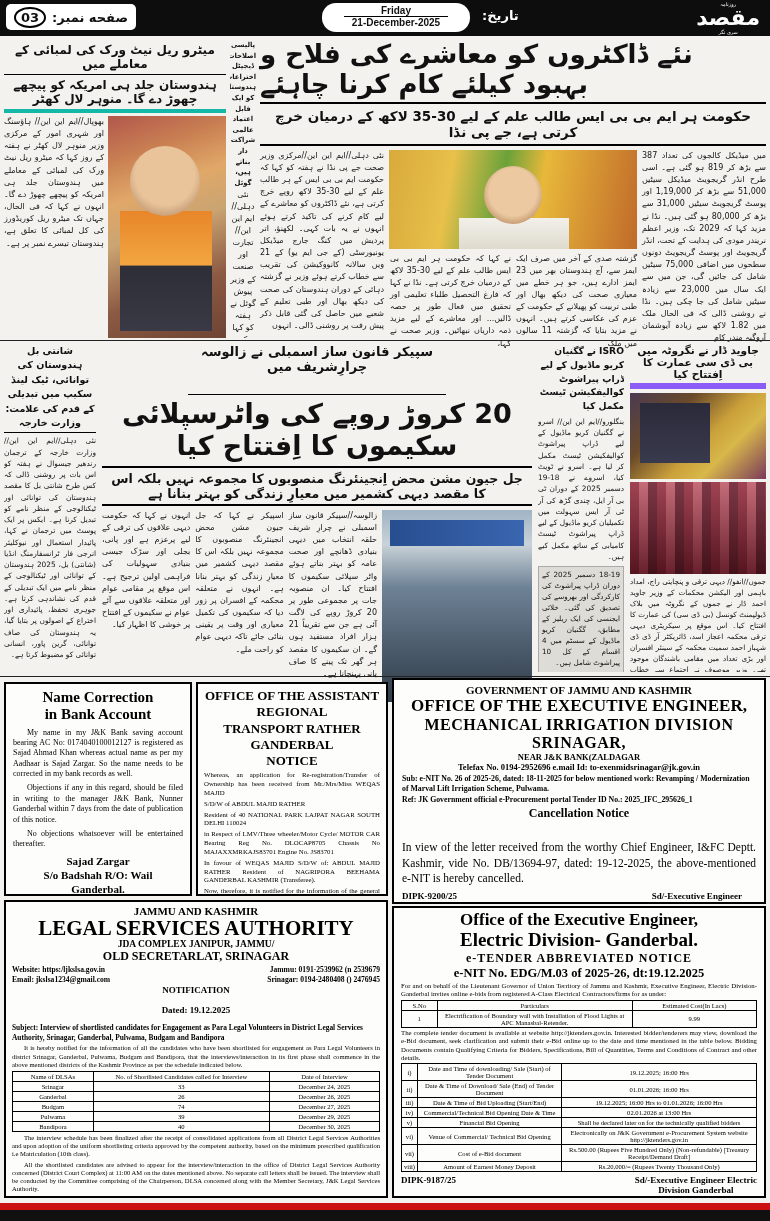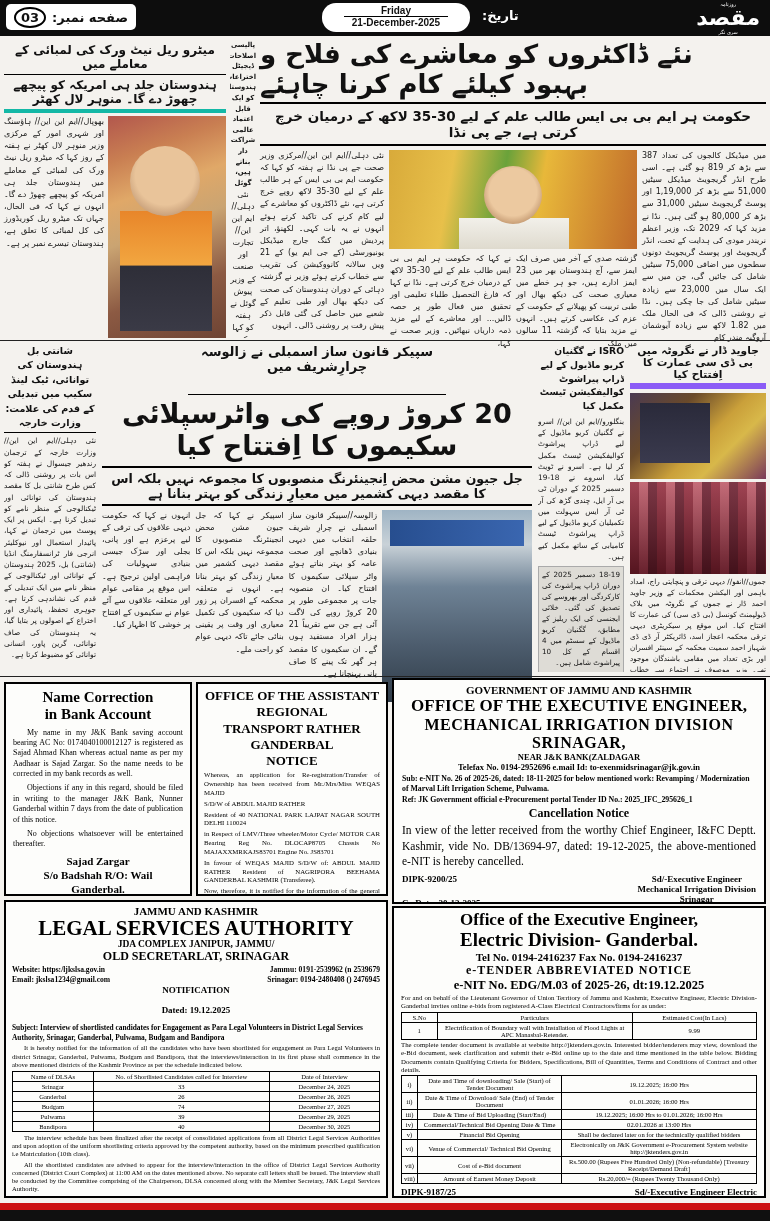--- a/index.html
+++ b/index.html
@@ -93,21 +93,21 @@
   .nt-rto{left:196px;top:682px;width:192px;height:214px;padding:4px 6px;}
   .nt-rto .t{font-size:13px;font-weight:bold;text-align:center;line-height:1.25;}
   .nt-rto p{font-size:6.8px;margin:2px 0 0;text-align:justify;line-height:1.3;}
   .nt-irr{left:392px;top:678px;width:374px;height:226px;padding:4px 8px;}
   .nt-irr .g1{font-size:11px;font-weight:bold;text-align:center;}
   .nt-irr .g2{font-size:17px;font-weight:bold;text-align:center;}
   .nt-irr .g3{font-size:16px;font-weight:bold;text-align:center;letter-spacing:.5px;}
   .nt-irr .g4{font-size:8.5px;font-weight:bold;text-align:center;}
   .nt-irr .sub{font-size:7.8px;font-weight:bold;margin-top:2px;line-height:1.3;}
   .nt-irr .ct{font-size:12px;font-weight:bold;text-align:center;margin-top:1px;}
-  .nt-irr .bd{font-size:11.5px;margin-top:2px;text-align:justify;line-height:1.35;}
+  .nt-irr .bd{font-size:11.5px;margin-top:19px;text-align:justify;line-height:1.35;}
   .nt-irr .ft{display:flex;justify-content:space-between;margin-top:4px;font-size:9px;font-weight:bold;}
   .nt-legal{left:4px;top:900px;width:384px;height:298px;padding:3px 6px;}
   .nt-legal .h1{font-size:11px;font-weight:bold;text-align:center;}
   .nt-legal .h2{font-size:21px;font-weight:bold;text-align:center;line-height:1.05;}
   .nt-legal .h3{font-size:9.5px;font-weight:bold;text-align:center;}
   .nt-legal .h4{font-size:12px;font-weight:bold;text-align:center;}
   .nt-legal .contact{display:flex;justify-content:space-between;font-size:7.6px;font-weight:bold;margin-top:1px;}
   .nt-legal .nf{font-size:9px;font-weight:bold;text-align:center;margin-top:1px;}
   .nt-legal .subj{font-size:7.4px;font-weight:bold;margin-top:8px;line-height:1.3;}
   .nt-legal p{font-size:6.6px;margin:2px 0 0;text-align:justify;line-height:1.25;text-indent:12px;}
@@ -316,21 +316,20 @@
     </table>
     <p>The interview schedule has been finalized after the receipt of consolidated applications from all District Legal Services Authorities and upon adoption of the uniform shortlisting criteria approved by the competent authority, based on the minimum prescribed qualification i.e Matriculation (10th class).</p>
     <p>All the shortlisted candidates are advised to appear for the interview/interaction in the office of District Legal Services Authority concerned (District Court Complex) at 11:00 AM on the dates mentioned above. No separate call letters shall be issued. The interview shall be conducted by the Committee comprising of the Chairperson, DLSA concerned along with the Member Secretary, J&amp;K Legal Services Authority.</p>
     <p>A A list of eligible shortlisted candidates for each district, prepared strictly in accordance with the approved criteria has been uploaded on the official website of the J&amp;K Legal Services Authority at https://jammukashmir.nalsa.gov.in for information of all concerned.</p>
 
   </div>
 
   <div class="notice nt-elec">
     <div class="h1">Office of the Executive Engineer,</div>
     <div class="h2">Electric Division-  Ganderbal.</div>
-    <div class="tel">Tel No. 0194-2416237 Fax No. 0194-2416237</div>
     <div class="t1">e-TENDER ABBREVIATED  NOTICE</div>
     <div class="t2">e-NIT  No.  EDG/M.03  of  2025-26,  dt:19.12.2025</div>
     <p>For and on behalf of the Lieutenant Governor of Union Territory of Jammu and Kashmir, Executive Engineer, Electric Division-Ganderbal invites online e-bids from registered A-Class Electrical Contractors/firms for as under:</p>
     <table>
       <thead>
         <tr>
           <th style="width:10%">S.No</th>
           <th style="width:55%">Particulars</th>
           <th style="width:35%">Estimated  Cost(In Lacs)</th>
         </tr>

